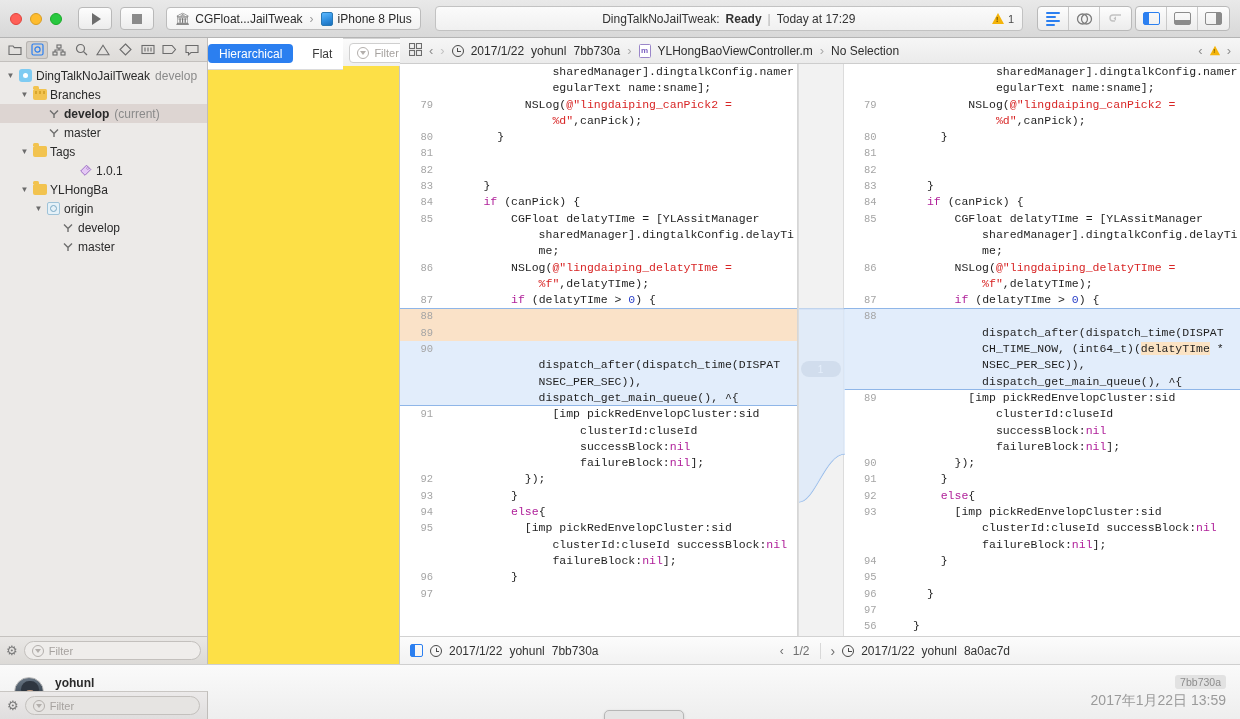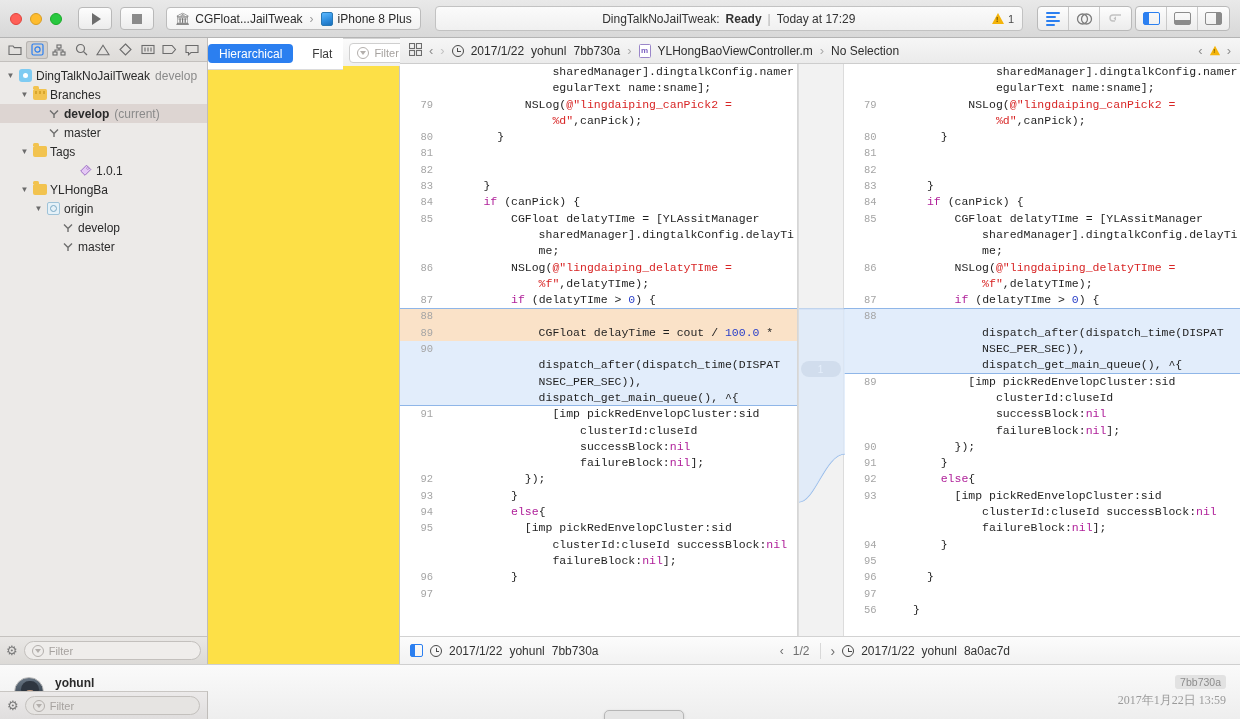--- a/index.html
+++ b/index.html
@@ -236,21 +236,21 @@
     background:linear-gradient(170deg,#6d7a88 0%,#44505c 50%,#23282e 100%);
     position:relative;border:1px solid #b9b9b9;
   }
   .avatar::before{content:"";position:absolute;left:6px;top:3px;width:18px;height:11px;border-radius:9px 9px 3px 3px;background:#2e3640;}
   .avatar::after{content:"";position:absolute;left:9px;top:12px;width:12px;height:10px;border-radius:50%;background:#c6a189;}
   .fmeta{display:flex;flex-direction:column;gap:2px;}
   .fname{font-weight:bold;font-size:12px;color:#2a2a2a;}
   .fmsg{font-size:12px;color:#3a3a3a;}
   .fright{margin-left:auto;display:flex;flex-direction:column;align-items:flex-end;gap:3px;}
   .hash-pill{background:#e2e2e2;color:#8c8c8c;border-radius:3px;padding:1px 5px;font-size:10.5px;}
-  .fdate{font-size:12px;color:#9a9a9a;font-family:Liberation Serif, serif;}
+  .fdate{font-size:14px;color:#9a9a9a;}
 
   .tooltip{
     position:absolute;left:604px;top:674px;
     background:#e5e5e5;border:1px solid #b6b6b6;border-radius:5px;
     padding:5px 13px;font-size:13px;color:#2a2a2a;box-shadow:0 1px 3px rgba(0,0,0,.13);
     z-index:40;
     margin-top:36px;
   }
   .tooltip::after{
     content:"";position:absolute;left:50%;margin-left:-7px;bottom:-8px;
@@ -576,21 +576,21 @@
               <div class="cl"><span class="lnum">82</span><span class="code"><span></span></span></div>
               <div class="cl"><span class="lnum">83</span><span class="code"><span>      }</span></span></div>
               <div class="cl"><span class="lnum">84</span><span class="code"><span>      </span><span class="kw">if</span><span> (canPick) {</span></span></div>
               <div class="cl"><span class="lnum">85</span><span class="code"><span>          CGFloat delatyTIme = [YLAssitManager</span></span></div>
               <div class="cl"><span class="lnum"></span><span class="code"><span>              sharedManager].dingtalkConfig.delayTi</span></span></div>
               <div class="cl"><span class="lnum"></span><span class="code"><span>              me;</span></span></div>
               <div class="cl"><span class="lnum">86</span><span class="code"><span>          NSLog(</span><span class="str">@"lingdaiping_delatyTIme = </span></span></div>
               <div class="cl"><span class="lnum"></span><span class="code"><span class="str">              %f"</span><span>,delatyTIme);</span></span></div>
               <div class="cl"><span class="lnum">87</span><span class="code"><span>          </span><span class="kw">if</span><span> (delatyTIme &gt; </span><span class="num">0</span><span>) {</span></span></div>
               <div class="cl hl-add band-top"><span class="lnum">88</span></div>
-              <div class="cl hl-add"><span class="lnum">89</span><span class="code"><span>              CGFloat delayTime = cout / </span><span class="num">100.0</span><span> *</span></span></div>
+              <div class="cl hl-add"><span class="lnum">89</span></div>
               <div class="cl hl-ctx"><span class="lnum">90</span><span class="code"><span></span></span></div>
               <div class="cl hl-ctx"><span class="lnum"></span><span class="code"><span></span></span></div>
               <div class="cl hl-ctx"><span class="lnum"></span><span class="code"><span>              dispatch_after(dispatch_time(DISPAT</span></span></div>
               <div class="cl hl-ctx"><span class="lnum"></span><span class="code"><span>              NSEC_PER_SEC)),</span></span></div>
               <div class="cl hl-ctx band-bot"><span class="lnum"></span><span class="code"><span>              dispatch_get_main_queue(), ^{</span></span></div>
               <div class="cl"><span class="lnum">91</span><span class="code"><span>                [imp pickRedEnvelopCluster:sid</span></span></div>
               <div class="cl"><span class="lnum"></span><span class="code"><span>                    clusterId:cluseId</span></span></div>
               <div class="cl"><span class="lnum"></span><span class="code"><span>                    successBlock:</span><span class="kw">nil</span></span></div>
               <div class="cl"><span class="lnum"></span><span class="code"><span>                    failureBlock:</span><span class="kw">nil</span><span>];</span></span></div>
               <div class="cl"><span class="lnum">92</span><span class="code"><span>            });</span></span></div>
@@ -626,20 +626,21 @@
               <div class="cl"><span class="lnum">84</span><span class="code"><span>      </span><span class="kw">if</span><span> (canPick) {</span></span></div>
               <div class="cl"><span class="lnum">85</span><span class="code"><span>          CGFloat delatyTIme = [YLAssitManager</span></span></div>
               <div class="cl"><span class="lnum"></span><span class="code"><span>              sharedManager].dingtalkConfig.delayTi</span></span></div>
               <div class="cl"><span class="lnum"></span><span class="code"><span>              me;</span></span></div>
               <div class="cl"><span class="lnum">86</span><span class="code"><span>          NSLog(</span><span class="str">@"lingdaiping_delatyTIme = </span></span></div>
               <div class="cl"><span class="lnum"></span><span class="code"><span class="str">              %f"</span><span>,delatyTIme);</span></span></div>
               <div class="cl"><span class="lnum">87</span><span class="code"><span>          </span><span class="kw">if</span><span> (delatyTIme &gt; </span><span class="num">0</span><span>) {</span></span></div>
               <div class="cl hl-ctx band-top"><span class="lnum">88</span><span class="code"><span></span></span></div>
               <div class="cl hl-ctx"><span class="lnum"></span><span class="code"><span></span></span></div>
               <div class="cl hl-ctx"><span class="lnum"></span><span class="code"><span>              dispatch_after(dispatch_time(DISPAT</span></span></div>
+              <div class="cl hl-ctx"><span class="lnum"></span><span class="code"><span>              CH_TIME_NOW, (int64_t)(</span><span class="inline-hi">delatyTIme</span><span> *</span></span></div>
               <div class="cl hl-ctx"><span class="lnum"></span><span class="code"><span>              NSEC_PER_SEC)),</span></span></div>
               <div class="cl hl-ctx band-bot"><span class="lnum"></span><span class="code"><span>              dispatch_get_main_queue(), ^{</span></span></div>
               <div class="cl"><span class="lnum">89</span><span class="code"><span>            [imp pickRedEnvelopCluster:sid</span></span></div>
               <div class="cl"><span class="lnum"></span><span class="code"><span>                clusterId:cluseId</span></span></div>
               <div class="cl"><span class="lnum"></span><span class="code"><span>                successBlock:</span><span class="kw">nil</span></span></div>
               <div class="cl"><span class="lnum"></span><span class="code"><span>                failureBlock:</span><span class="kw">nil</span><span>];</span></span></div>
               <div class="cl"><span class="lnum">90</span><span class="code"><span>          });</span></span></div>
               <div class="cl"><span class="lnum">91</span><span class="code"><span>        }</span></span></div>
               <div class="cl"><span class="lnum">92</span><span class="code"><span>        </span><span class="kw">else</span><span>{</span></span></div>
               <div class="cl"><span class="lnum">93</span><span class="code"><span>          [imp pickRedEnvelopCluster:sid</span></span></div>

